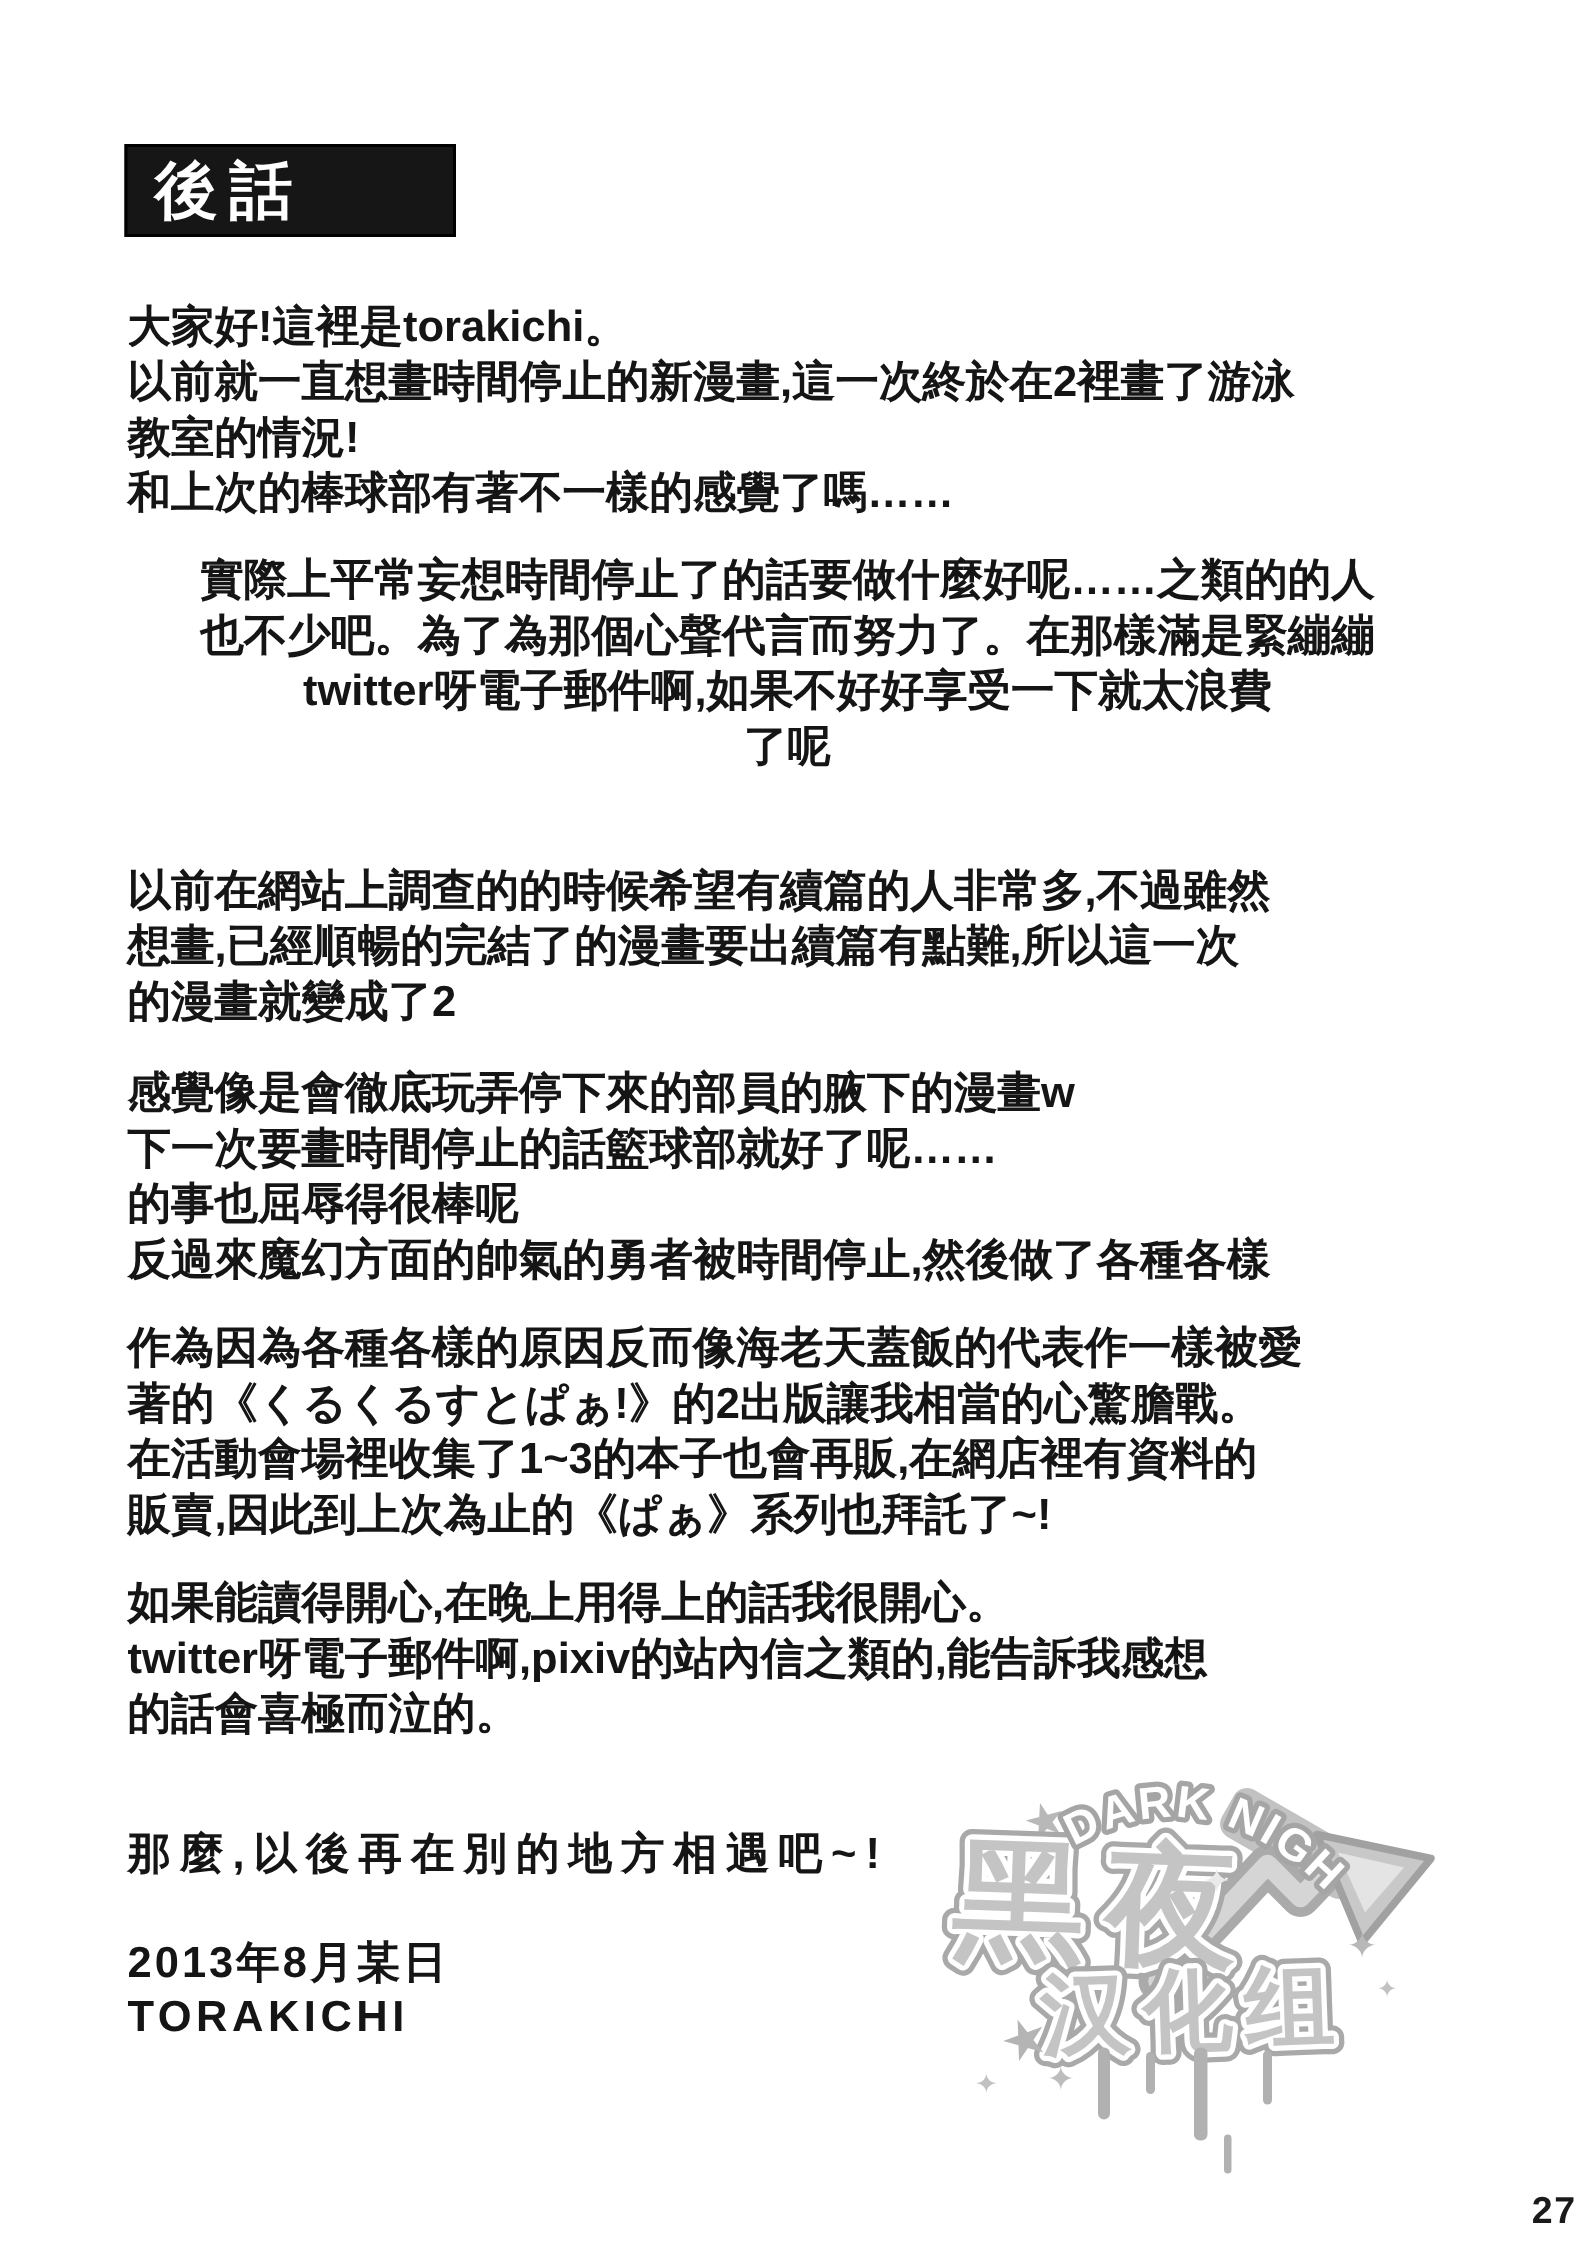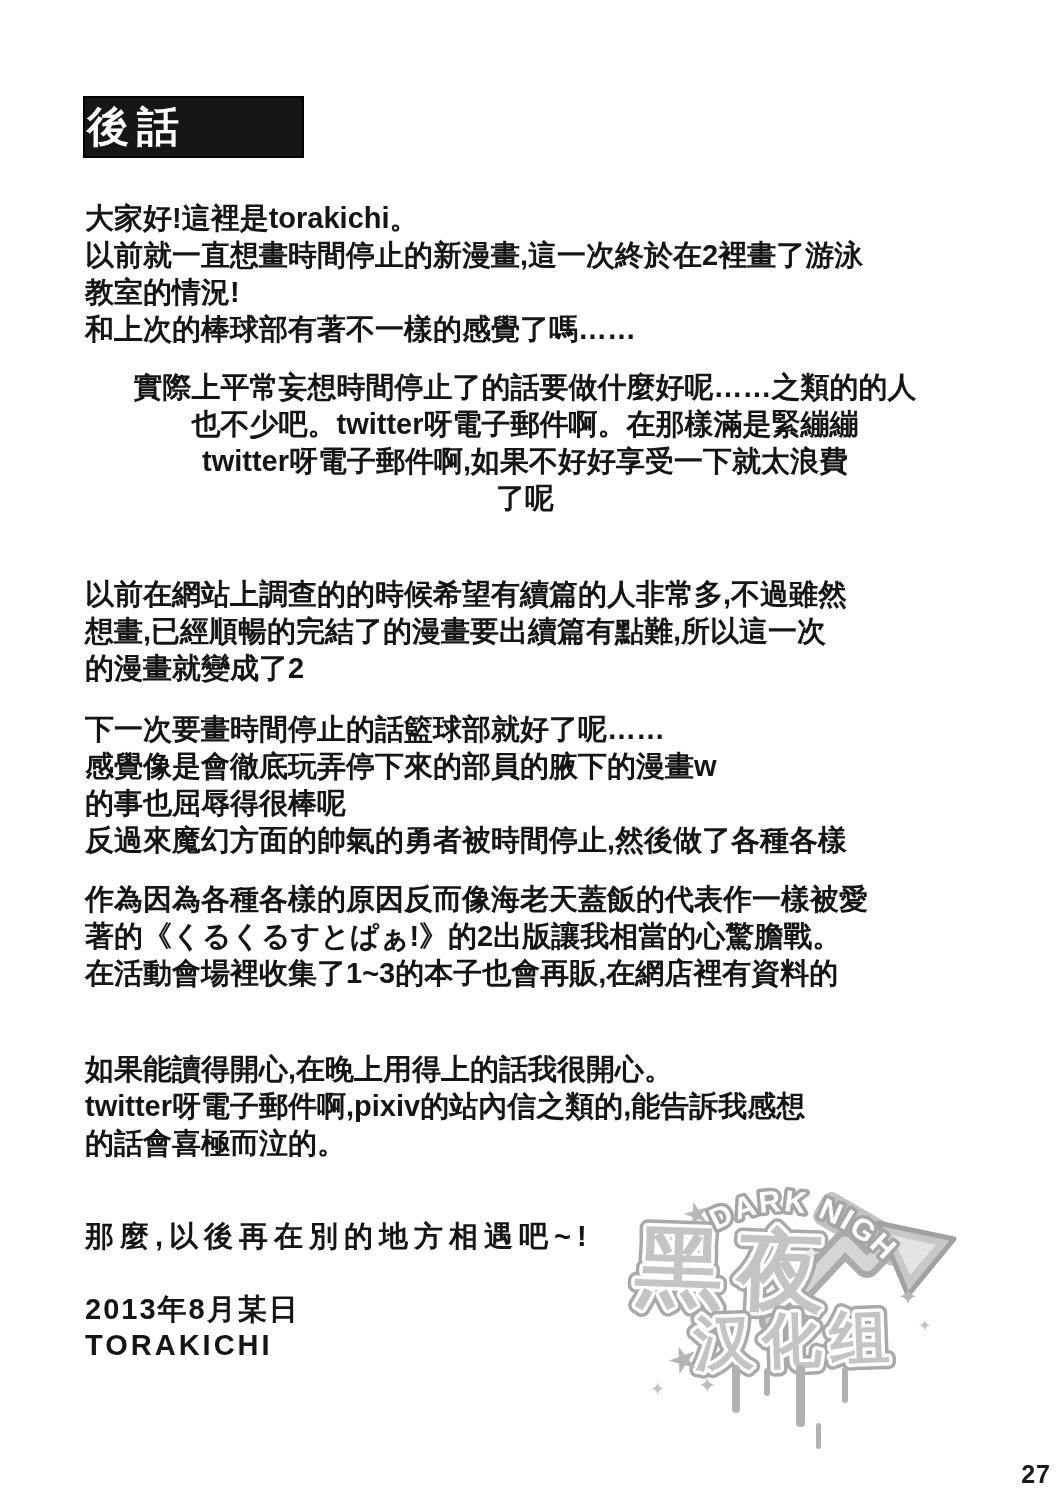--- a/index.html
+++ b/index.html
@@ -23,21 +23,21 @@
     background: #161616;
     border: 2px solid #000000;
     display: flex;
     align-items: center;
   }
   .title-box span {
     color: #ffffff;
     font-size: 42px;
     font-weight: bold;
     letter-spacing: 8px;
-    padding-left: 2px;
+    padding-left: 18px;
     line-height: 1;
   }
 
   .para, .closing-line, .date-line, .sig-line {
     position: absolute;
     left: 85px;
     width: 880px;
     color: #151515;
     font-size: 29px;
     line-height: 37px;
@@ -94,42 +94,43 @@
 
   <div class="para p1">
     <div>大家好!這裡是torakichi。</div>
     <div>以前就一直想畫時間停止的新漫畫,這一次終於在2裡畫了游泳</div>
     <div>教室的情況!</div>
     <div>和上次的棒球部有著不一樣的感覺了嗎……</div>
   </div>
 
   <div class="para p2">
     <div>實際上平常妄想時間停止了的話要做什麼好呢……之類的的人</div>
-    <div>也不少吧。twitter呀電子郵件啊。在那樣滿是緊繃繃</div>
+    <div>也不少吧。為了為那個心聲代言而努力了。在那樣滿是緊繃繃</div>
     <div>twitter呀電子郵件啊,如果不好好享受一下就太浪費</div>
     <div>了呢</div>
   </div>
 
   <div class="para p3">
     <div>以前在網站上調查的的時候希望有續篇的人非常多,不過雖然</div>
     <div>想畫,已經順暢的完結了的漫畫要出續篇有點難,所以這一次</div>
     <div>的漫畫就變成了2</div>
   </div>
 
   <div class="para p4">
+    <div>感覺像是會徹底玩弄停下來的部員的腋下的漫畫w</div>
     <div>下一次要畫時間停止的話籃球部就好了呢……</div>
-    <div>感覺像是會徹底玩弄停下來的部員的腋下的漫畫w</div>
     <div>的事也屈辱得很棒呢</div>
     <div>反過來魔幻方面的帥氣的勇者被時間停止,然後做了各種各樣</div>
   </div>
 
   <div class="para p5">
     <div>作為因為各種各樣的原因反而像海老天蓋飯的代表作一樣被愛</div>
     <div>著的《くるくるすとぱぁ!》的2出版讓我相當的心驚膽戰。</div>
     <div>在活動會場裡收集了1~3的本子也會再販,在網店裡有資料的</div>
+    <div>販賣,因此到上次為止的《ぱぁ》系列也拜託了~!</div>
   </div>
 
   <div class="para p6">
     <div>如果能讀得開心,在晚上用得上的話我很開心。</div>
     <div>twitter呀電子郵件啊,pixiv的站內信之類的,能告訴我感想</div>
     <div>的話會喜極而泣的。</div>
   </div>
 
   <div class="closing-line">那麼,以後再在別的地方相遇吧~!</div>
   <div class="date-line">2013年8月某日</div>

